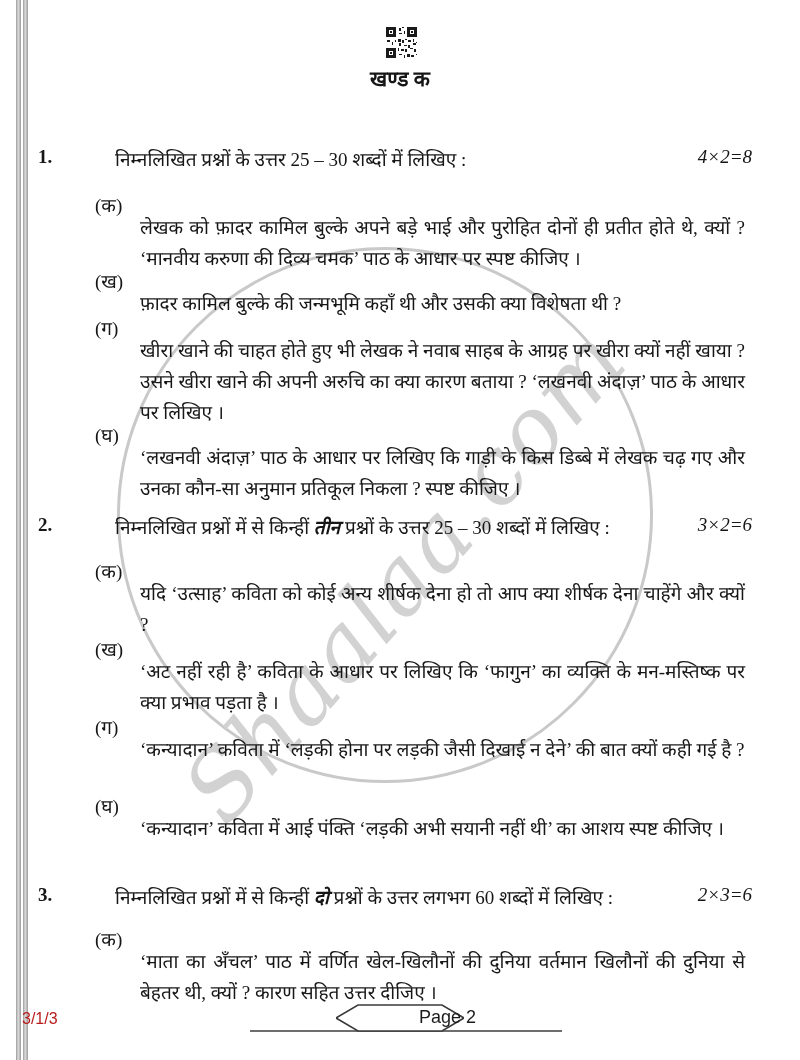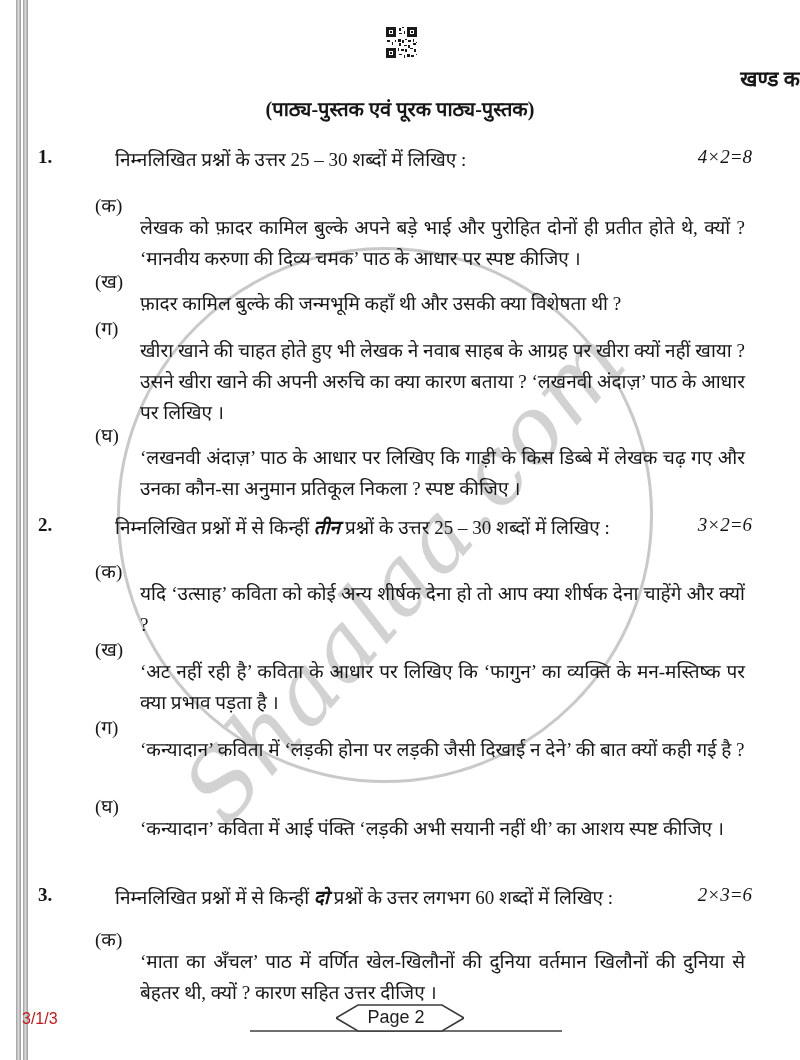--- a/index.html
+++ b/index.html
@@ -23,21 +23,21 @@
   .wm-text {
     position:absolute; left:405px; top:575px; z-index:1;
     transform:translate(-50%,-50%) rotate(-49deg);
     font-family:"DejaVu Serif", serif; font-style:italic;
     font-size:92px; color:#d2d2d2; white-space:nowrap; letter-spacing:2px;
   }
 
   .qr { position:absolute; left:386px; top:27px; width:31px; height:31px; z-index:2; }
 
   .section-title {
-    position:absolute; left:0; top:64px; width:100%; text-align:right;
+    position:absolute; left:0; top:64px; width:100%; text-align:center;
     font-weight:bold; font-size:21px; z-index:2;
   }
   .section-subtitle {
     position:absolute; left:0; top:95px; width:100%; text-align:center;
     font-weight:bold; font-size:20px; z-index:2;
   }
 
   .q-row { position:absolute; left:0; right:0; z-index:2; font-size:19px; }
   .q-num { position:absolute; left:38px; font-weight:bold; }
   .q-text { position:absolute; left:115px; right:112px; line-height:27px; }
@@ -55,21 +55,21 @@
     margin-top:20px;
   }
 
   
   .paper-code { position:absolute; left:22px; top:1010px; z-index:4;
     font-family:"Liberation Sans", sans-serif; font-size:16px; color:#b91c1c; }
   .footer-line { position:absolute; left:250px; top:1030px; width:312px; height:2px;
     background:#6e6e6e; z-index:2; }
   .page-hex { position:absolute; left:336px; top:1004px; width:128px; height:28px; z-index:3; }
   .page-hex-label {
-    position:absolute; left:332px; top:1007px; width:128px; text-align:center; z-index:4;
+    position:absolute; left:348px; top:1007px; width:128px; text-align:right; z-index:4;
     font-family:"Liberation Sans", sans-serif; font-size:18px; color:#1c1c1c;
   }
   .visit-note {
     position:absolute; left:8px; top:1023px; z-index:5;
     font-family:"Liberation Sans", sans-serif; font-size:22px; color:#3f3f3f;
     white-space:nowrap;
   }
 </style>
 </head>
 <body>
@@ -124,21 +124,20 @@
         <rect x="19" y="15" width="1" height="2"></rect>
       <rect x="9" y="18" width="2" height="1"></rect>
         <rect x="12" y="19" width="1" height="2"></rect>
       <rect x="14" y="18" width="2" height="2"></rect>
         <rect x="17" y="19" width="2" height="1"></rect>
       <rect x="20" y="18" width="1" height="1"></rect>
     </g>
   </svg>
 
   <div class="section-title">खण्ड क</div>
-  <div class="section-subtitle">(पाठ्य-पुस्तक एवं पूरक पाठ्य-पुस्तक)</div>
 
   <div class="q-row" style="top:146px;">
     <span class="q-num">1.</span>
     <span class="q-text"><span>निम्नलिखित प्रश्नों के उत्तर 25 – 30 शब्दों में लिखिए :</span><span class="q-em"></span><span></span></span>
     <span class="q-marks">4×2=8</span>
   </div>
   <div class="sub" style="top:192px;">
     <span class="sub-label">(क)</span>
     <div class="sub-text">लेखक को फ़ादर कामिल बुल्के अपने बड़े भाई और पुरोहित दोनों ही प्रतीत होते थे, क्यों ? ‘मानवीय करुणा की दिव्य चमक’ पाठ के आधार पर स्पष्ट कीजिए ।</div>
   </div>

